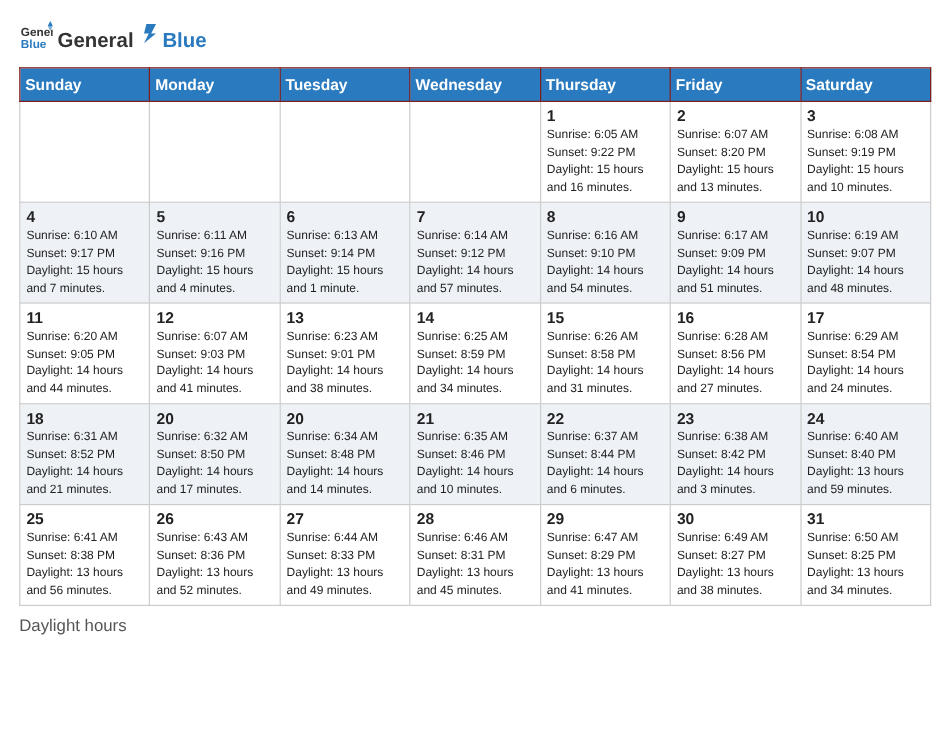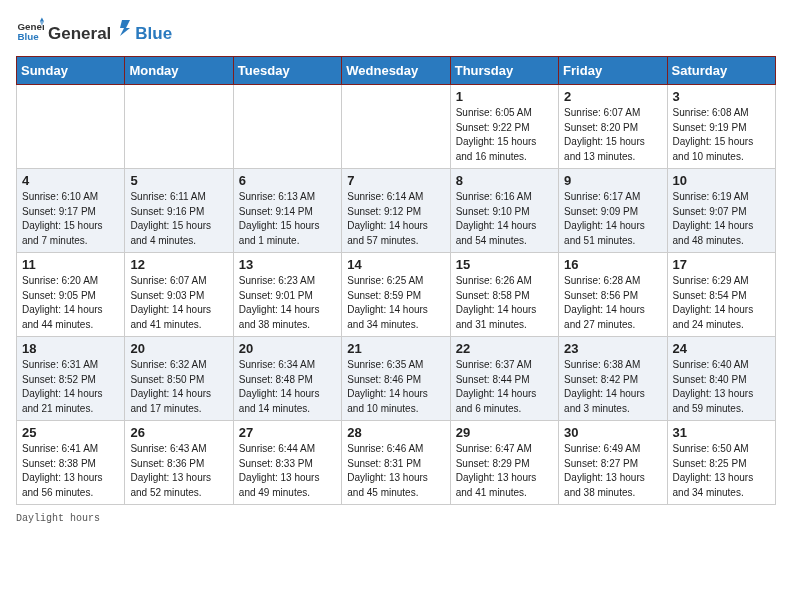--- a/index.html
+++ b/index.html
@@ -77,24 +77,23 @@
       color: #222;
     }
     .empty-cell {
       background: #fff !important;
     }
     
     .calendar tbody tr:nth-child(odd) td { background: #fff; }
     .calendar tbody tr:nth-child(even) td { background: #eef2f7; }
     .footer-note {
       margin-top: 8px;
-      font-size: 10px;
+      font-size: 14px;
       color: #555;
       text-align: left;
-      font-family: Liberation Mono, monospace;
     }
   </style>
 </head>
 <body>
 
 <div class="header-area">
   <div class="logo">
     <svg class="logo-icon" viewBox="0 0 40 40">
       <text x="2" y="20" font-size="14" font-weight="bold" fill="#333">General</text>
       <text x="2" y="34" font-size="14" font-weight="bold" fill="#2a7abf">Blue</text>

